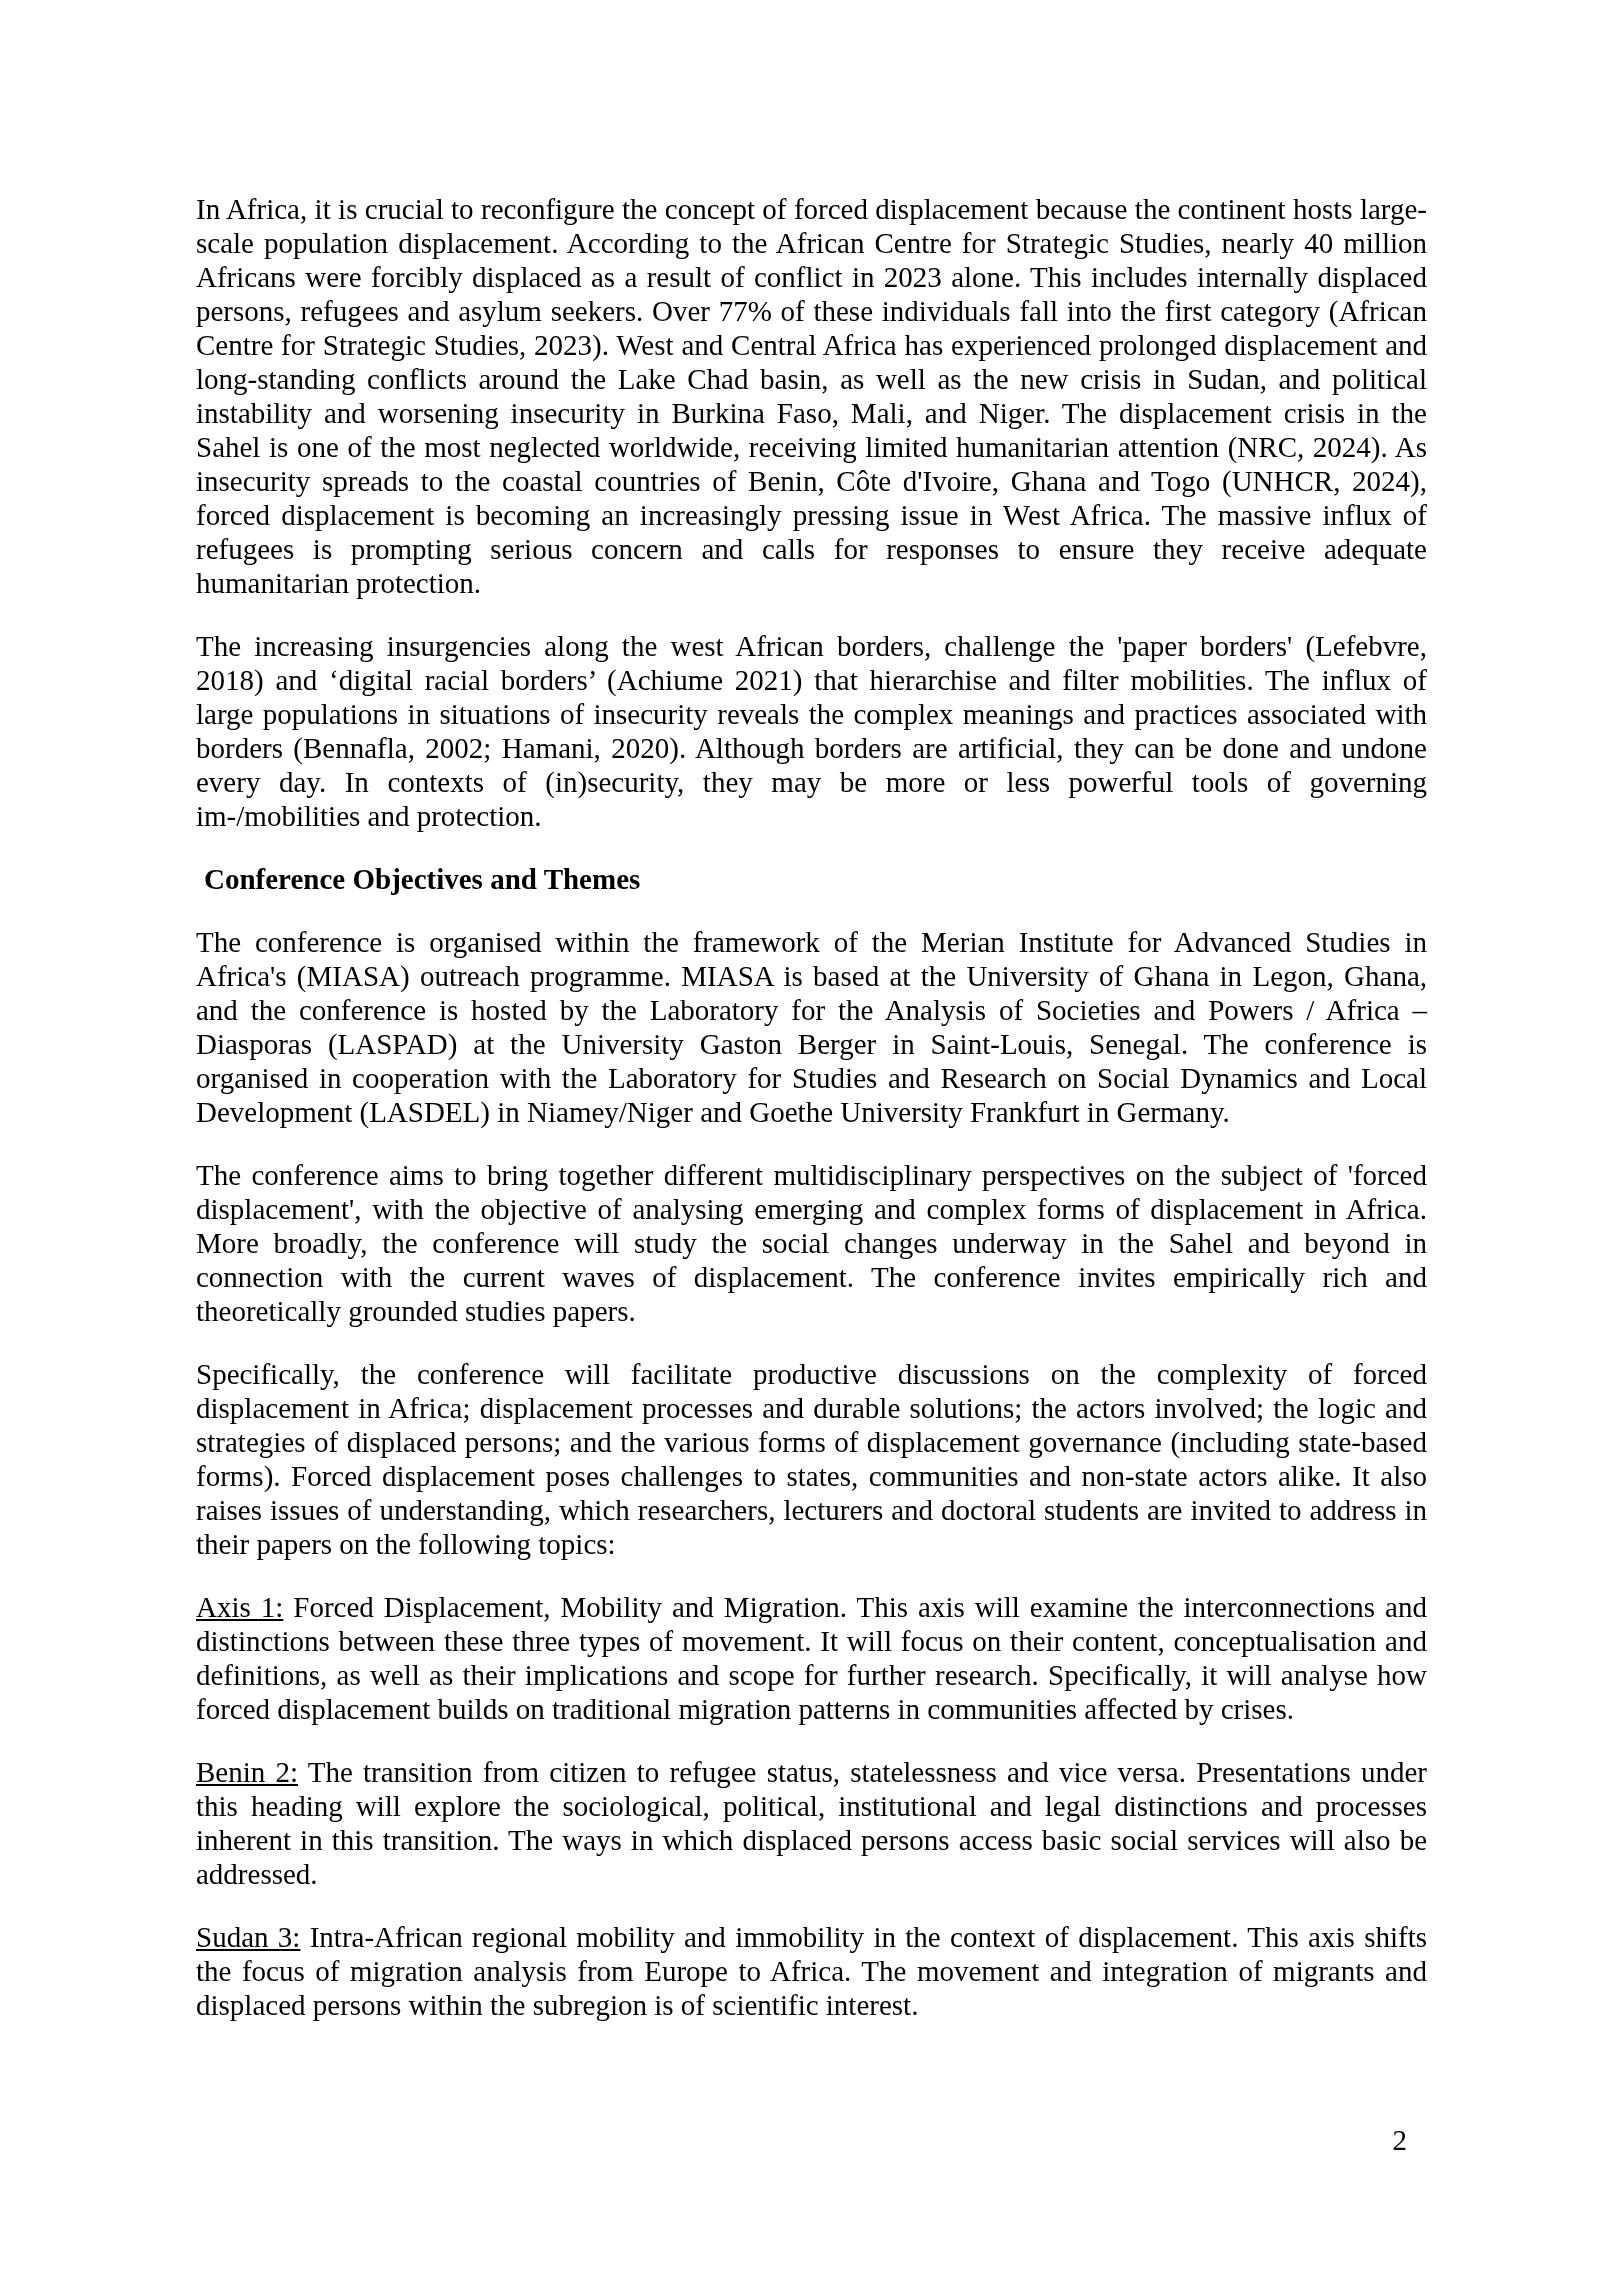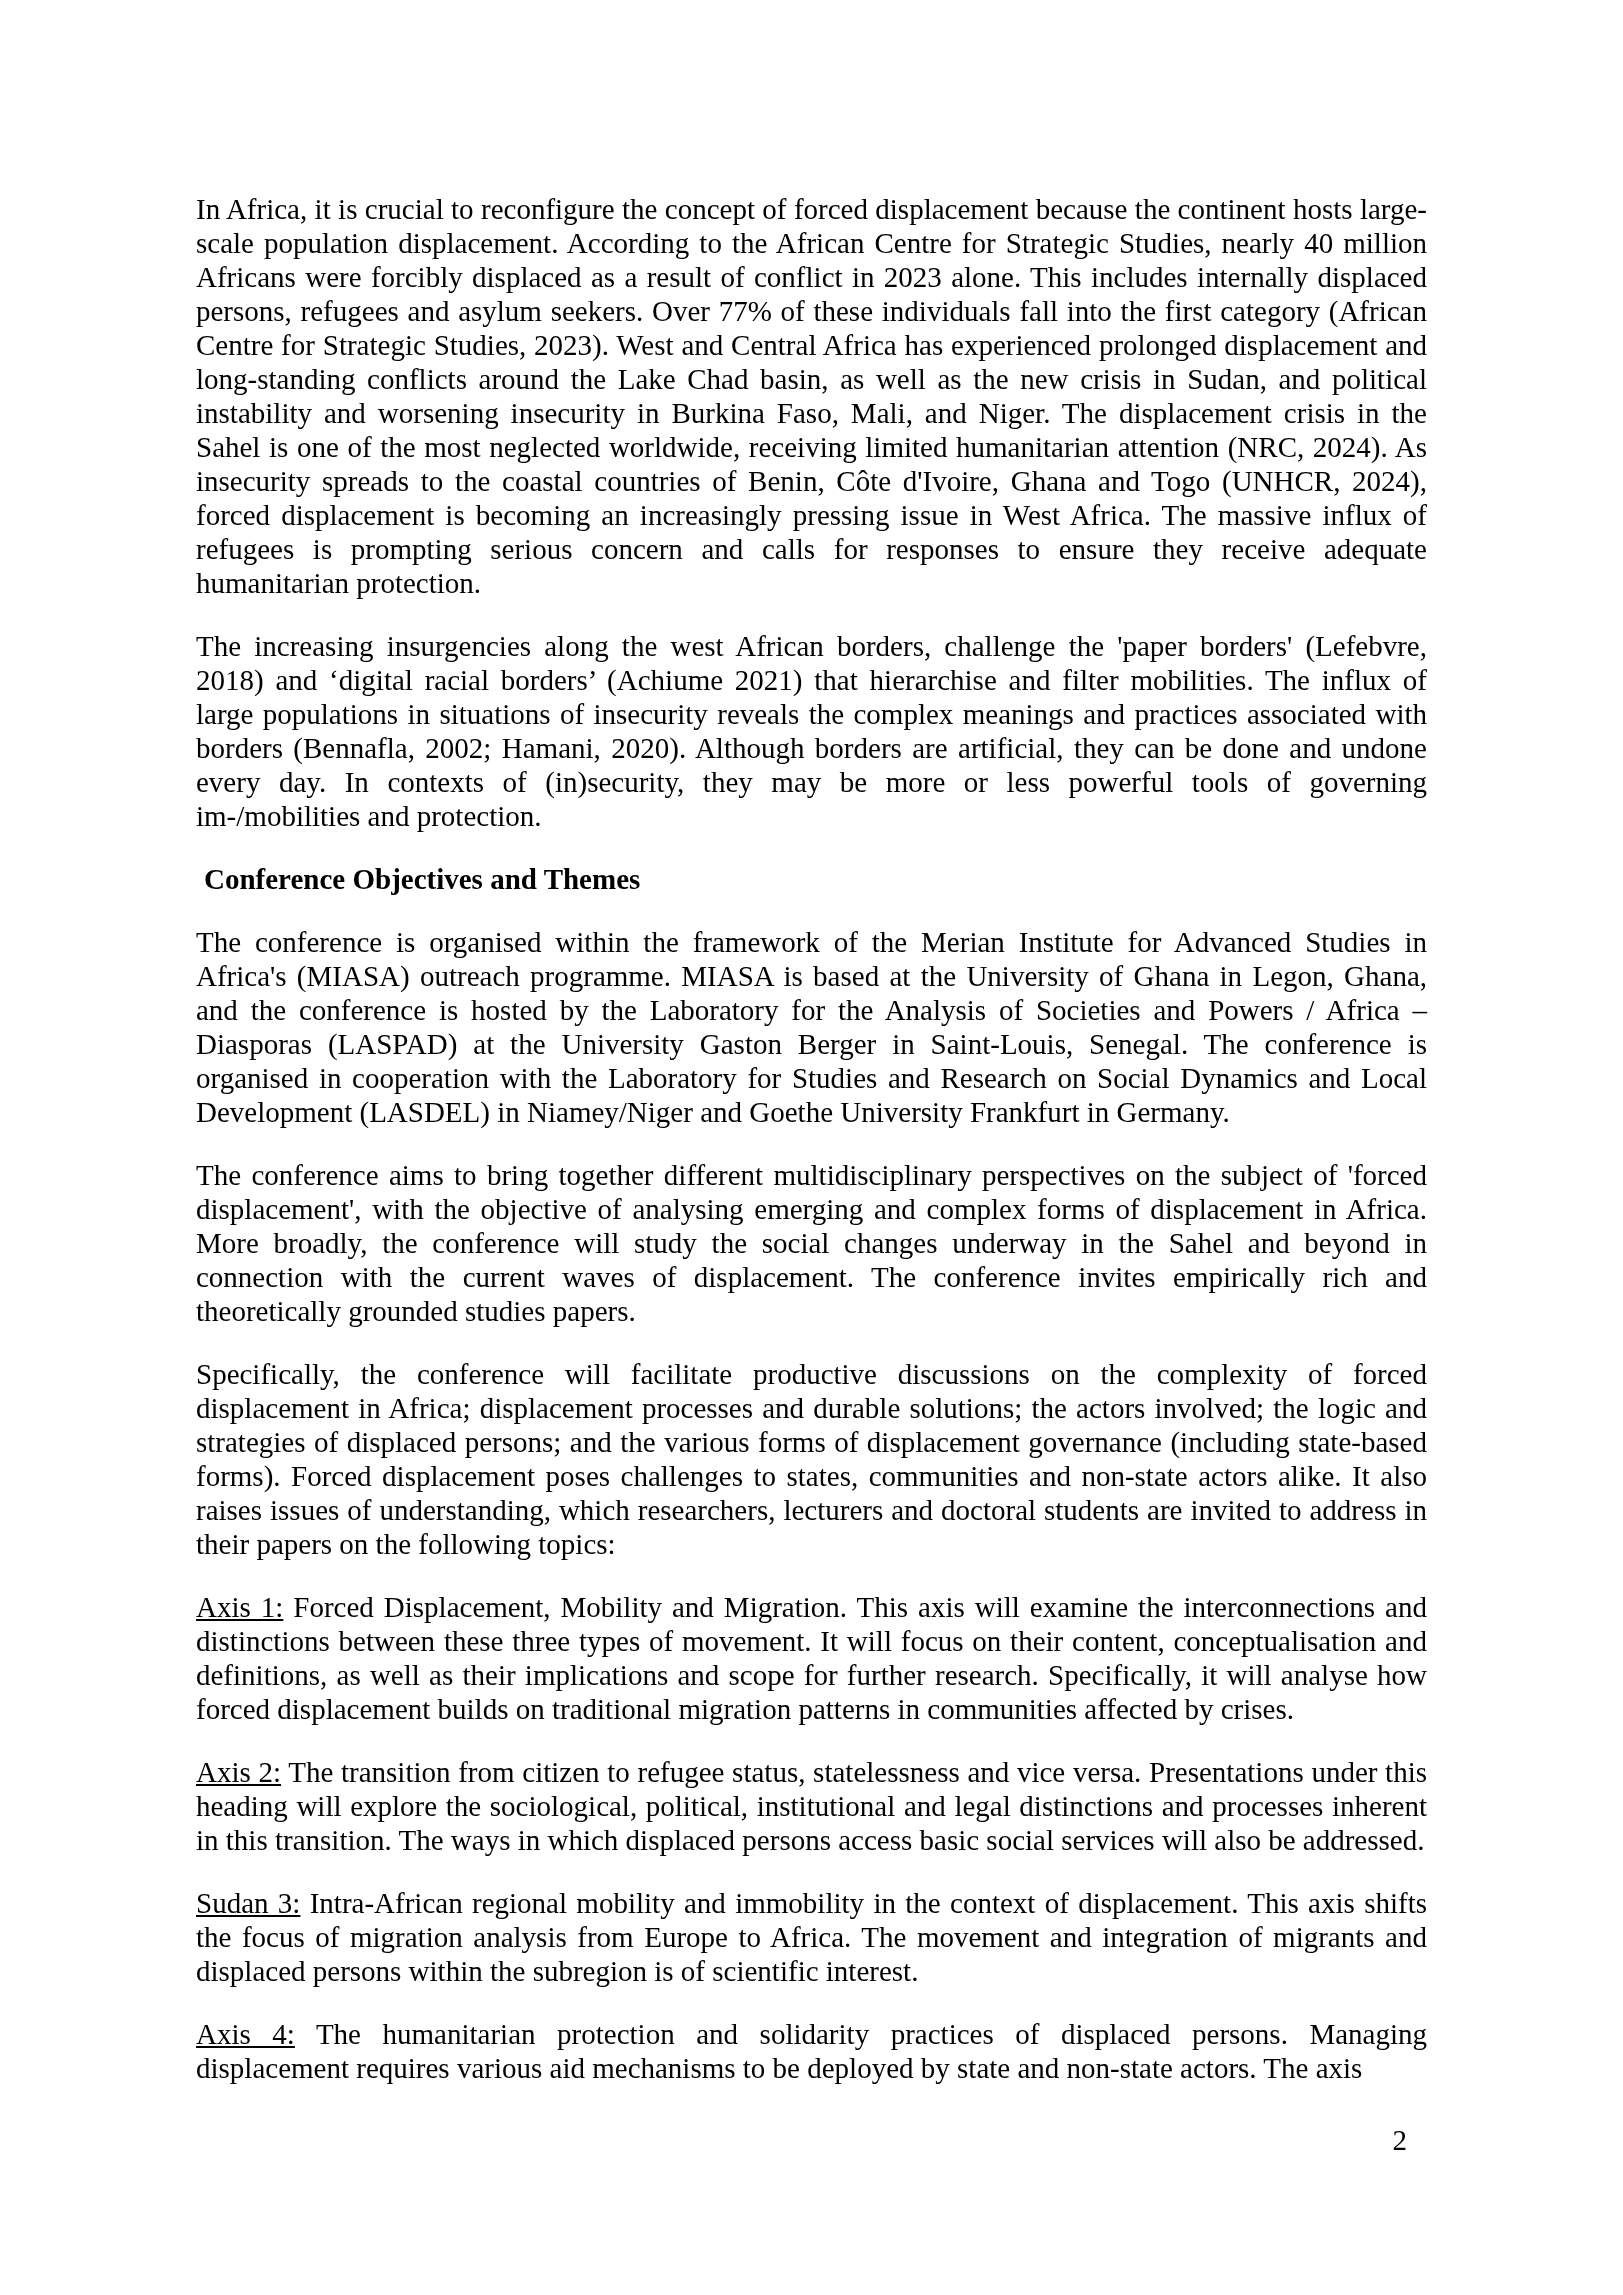--- a/index.html
+++ b/index.html
@@ -55,19 +55,18 @@
 
 <main class="page">
   <section class="text-column">
       <p class="body"><span>In Africa, it is crucial to reconfigure the concept of forced displacement because the continent hosts large-scale population displacement. According to the African Centre for Strategic Studies, nearly 40 million Africans were forcibly displaced as a result of conflict in 2023 alone. This includes internally displaced persons, refugees and asylum seekers. Over 77% of these individuals fall into the first category (African Centre for Strategic Studies, 2023). West and Central Africa has experienced prolonged displacement and long-standing conflicts around the Lake Chad basin, as well as the new crisis in Sudan, and political instability and worsening insecurity in Burkina Faso, Mali, and Niger. The displacement crisis in the Sahel is one of the most neglected worldwide, receiving limited humanitarian attention (NRC, 2024). As insecurity spreads to the coastal countries of Benin, Côte d'Ivoire, Ghana and Togo (UNHCR, 2024), forced displacement is becoming an increasingly pressing issue in West Africa. The massive influx of refugees is prompting serious concern and calls for responses to ensure they receive adequate humanitarian protection.</span></p>
       <p class="body"><span>The increasing insurgencies along the west African borders, challenge the 'paper borders' (Lefebvre, 2018) and ‘digital racial borders’ (Achiume 2021) that hierarchise and filter mobilities. The influx of large populations in situations of insecurity reveals the complex meanings and practices associated with borders (Bennafla, 2002; Hamani, 2020). Although borders are artificial, they can be done and undone every day. In contexts of (in)security, they may be more or less powerful tools of governing im-/mobilities and protection.</span></p>
       <h2 class="heading"><span>Conference Objectives and Themes</span></h2>
       <p class="body"><span>The conference is organised within the framework of the Merian Institute for Advanced Studies in Africa's (MIASA) outreach programme. MIASA is based at the University of Ghana in Legon, Ghana, and the conference is hosted by the Laboratory for the Analysis of Societies and Powers / Africa – Diasporas (LASPAD) at the University Gaston Berger in Saint-Louis, Senegal. The conference is organised in cooperation with the Laboratory for Studies and Research on Social Dynamics and Local Development (LASDEL) in Niamey/Niger and Goethe University Frankfurt in Germany.</span></p>
       <p class="body"><span>The conference aims to bring together different multidisciplinary perspectives on the subject of 'forced displacement', with the objective of analysing emerging and complex forms of displacement in Africa. More broadly, the conference will study the social changes underway in the Sahel and beyond in connection with the current waves of displacement. The conference invites empirically rich and theoretically grounded studies papers.</span></p>
       <p class="body"><span>Specifically, the conference will facilitate productive discussions on the complexity of forced displacement in Africa; displacement processes and durable solutions; the actors involved; the logic and strategies of displaced persons; and the various forms of displacement governance (including state-based forms). Forced displacement poses challenges to states, communities and non-state actors alike. It also raises issues of understanding, which researchers, lecturers and doctoral students are invited to address in their papers on the following topics:</span></p>
       <p class="axis"><span class="axis-label">Axis 1:</span><span> Forced Displacement, Mobility and Migration. This axis will examine the interconnections and distinctions between these three types of movement. It will focus on their content, conceptualisation and definitions, as well as their implications and scope for further research. Specifically, it will analyse how forced displacement builds on traditional migration patterns in communities affected by crises.</span></p>
-      <p class="axis"><span class="axis-label">Axis 2:</span><span> The transition from citizen to refugee status, statelessness and vice versa. Presentations under this heading will explore the sociological, political, institutional and legal distinctions and processes inherent in this transition. The ways in which displaced persons access basic social services will also be addressed.</span></p>
+      <p class="axis"><span class="axis-label">Benin 2:</span><span> The transition from citizen to refugee status, statelessness and vice versa. Presentations under this heading will explore the sociological, political, institutional and legal distinctions and processes inherent in this transition. The ways in which displaced persons access basic social services will also be addressed.</span></p>
       <p class="axis"><span class="axis-label">Sudan 3:</span><span> Intra-African regional mobility and immobility in the context of displacement. This axis shifts the focus of migration analysis from Europe to Africa. The movement and integration of migrants and displaced persons within the subregion is of scientific interest.</span></p>
-      <p class="axis"><span class="axis-label">Axis 4:</span><span> The humanitarian protection and solidarity practices of displaced persons. Managing displacement requires various aid mechanisms to be deployed by state and non-state actors. The axis</span></p>
     </section>
   <div class="page-number">2</div>
 </main>
 
 
 </body></html>

